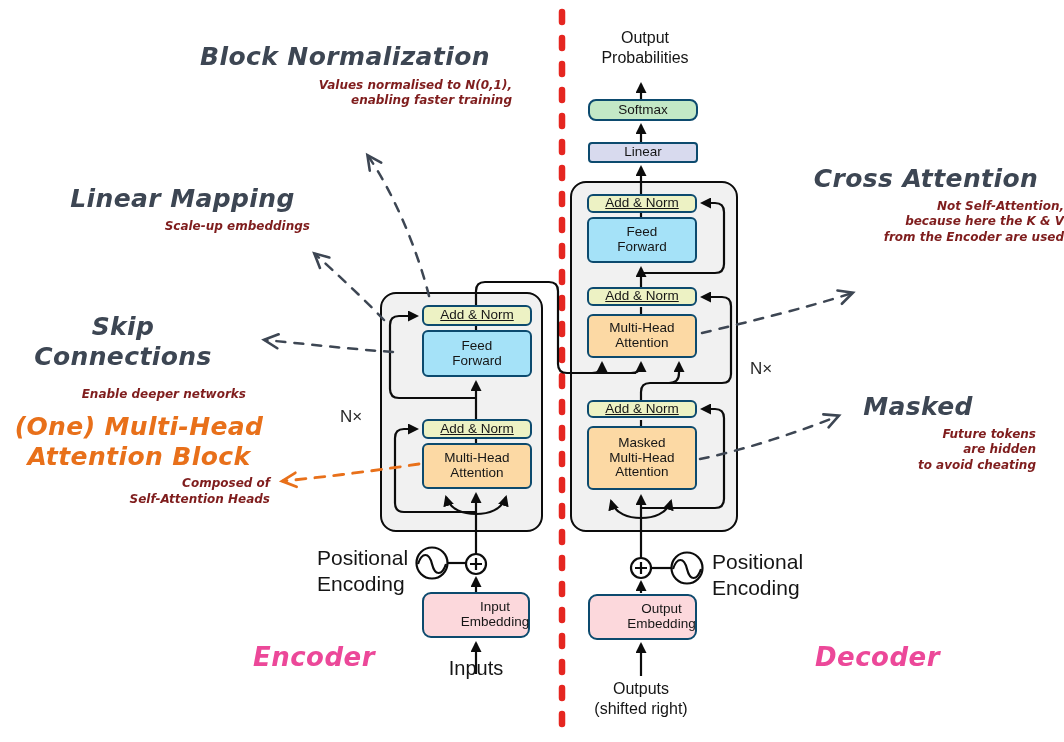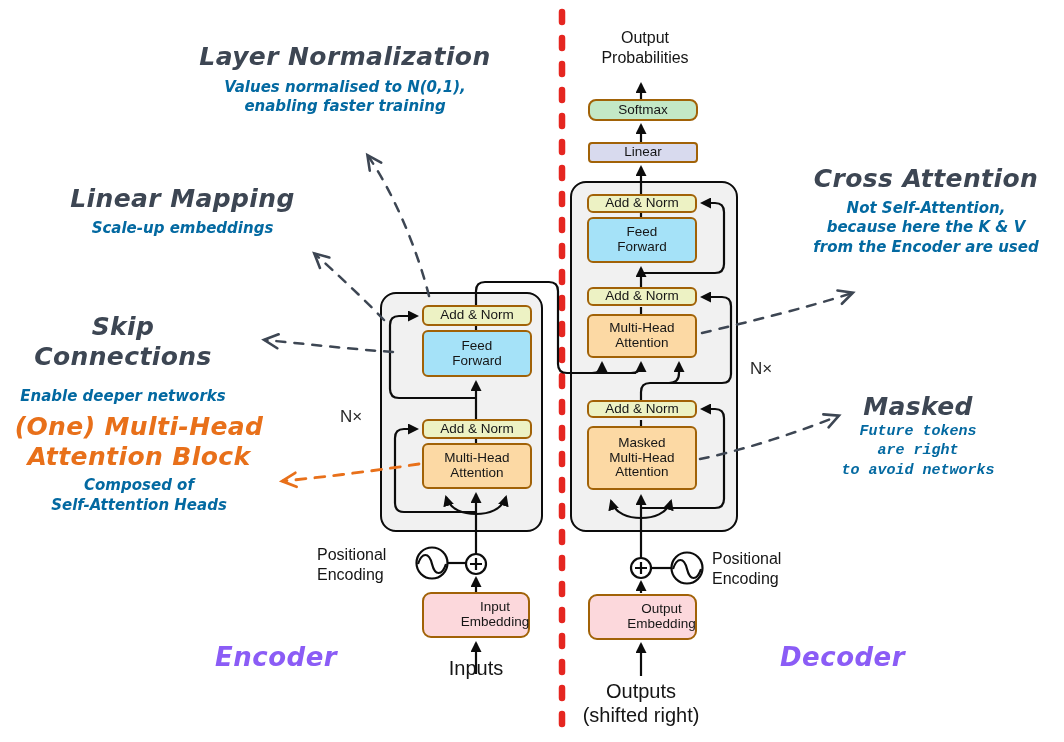--- a/index.html
+++ b/index.html
@@ -1,36 +1,36 @@
 <!DOCTYPE html>
 <html><head>
 <meta charset="utf-8">
 <style>
   html,body{margin:0;padding:0;background:#ffffff;}
   .stage{position:relative;width:1064px;height:742px;background:#ffffff;overflow:hidden;
          font-family:"Liberation Sans", sans-serif;}
   .block{position:absolute;background:#f1f1f1;border:2px solid #0c0c0c;border-radius:16px;z-index:1;box-sizing:border-box;}
   svg.wires{position:absolute;left:0;top:0;z-index:2;}
-  .box{position:absolute;border:2px solid #a16207;border-radius:6px;display:flex;flex-direction:column;
+  .box{position:absolute;border:2px solid #0c4a6e;border-radius:6px;display:flex;flex-direction:column;
        align-items:center;justify-content:center;text-align:center;box-sizing:border-box;z-index:3;
        font-size:13.5px;line-height:1.1;color:#161616;}
-  .an{background:#edf2c4;}
+  .an{background:#edf2c4;text-decoration:underline;}
   .ff{background:#a5e2f8;}
   .att{background:#fcd9a4;}
   .sm{background:#c3e8c6;border-radius:8px;}
   .ln{background:#d8daee;border-radius:4px;}
   .emb{background:#fcd8dc;border-width:2.6px;border-radius:9px;padding-left:38px;}
-  .lbl{position:absolute;z-index:3;color:#151515;font-size:16px;line-height:1.22;text-align:center;}
+  .lbl{position:absolute;z-index:3;color:#151515;font-size:21px;line-height:1.22;text-align:center;}
   .nx{position:absolute;z-index:3;color:#2a2a2a;font-size:17px;}
   .ann{position:absolute;z-index:4;text-align:center;font-family:"DejaVu Sans", sans-serif;font-style:italic;}
   .ann .t{font-size:25px;font-weight:600;color:#3d4653;letter-spacing:.4px;line-height:1.18;}
-  .ann .s{font-size:15px;font-weight:600;color:#0369a1;line-height:1.3;}
+  .ann .s{font-size:12px;font-weight:600;color:#7f1d1d;line-height:1.3;text-align:right;}
   .ann.orange .t{color:#e8701a;}
   .redlbl{position:absolute;z-index:4;font-family:"DejaVu Sans", sans-serif;font-style:italic;
-          font-weight:600;font-size:26px;color:#8b5cf6;text-align:left;letter-spacing:.5px;}
+          font-weight:600;font-size:26px;color:#ec4899;text-align:right;letter-spacing:.5px;}
 </style>
 </head>
 <body>
 
 <div class="stage">
 
   <div class="block" style="left:380px;top:292px;width:163px;height:240px;"></div>
   <div class="block" style="left:570px;top:181px;width:168px;height:351px;"></div>
 
   <svg class="wires" width="1064" height="742" viewBox="0 0 1064 742">
@@ -161,29 +161,29 @@
   </div>
   <div class="lbl" style="left:317px;top:545px;width:95px;text-align:left;">
     <div>Positional</div>
     <div>Encoding</div>
   </div>
   <div class="lbl" style="left:712px;top:549px;width:95px;text-align:left;">
     <div>Positional</div>
     <div>Encoding</div>
   </div>
   <div class="lbl" style="left:429px;top:656px;width:94px;font-size:20px;">Inputs</div>
-  <div class="lbl" style="left:571px;top:679px;width:140px;font-size:20px;">
+  <div class="lbl" style="left:571px;top:679px;width:140px;font-size:16px;">
     <div>Outputs</div>
     <div>(shifted right)</div>
   </div>
   <div class="nx" style="left:340px;top:407px;">N×</div>
   <div class="nx" style="left:750px;top:359px;">N×</div>
 
   <div class="ann" style="left:178px;top:42px;width:334px;">
-    <div class="t">Layer Normalization</div>
+    <div class="t">Block Normalization</div>
     <div class="s" style="margin-top:6px;">
       <div>Values normalised to N(0,1),</div>
       <div>enabling faster training</div>
     </div>
   </div>
 
   <div class="ann" style="left:55px;top:184px;width:255px;">
     <div class="t">Linear Mapping</div>
     <div class="s" style="margin-top:5px;font-style:italic;">Scale-up embeddings</div>
   </div>
@@ -208,23 +208,23 @@
     <div class="t">Cross Attention</div>
     <div class="s" style="margin-top:5px;">
       <div>Not Self-Attention,</div>
       <div>because here the K &amp; V</div>
       <div>from the Encoder are used</div>
     </div>
   </div>
 
   <div class="ann" style="left:800px;top:392px;width:236px;">
     <div class="t">Masked</div>
-    <div class="s" style="font-family:Liberation Mono, monospace;">
+    <div class="s" style="margin-top:5px;">
       <div>Future tokens</div>
-      <div>are right</div>
-      <div>to avoid networks</div>
+      <div>are hidden</div>
+      <div>to avoid cheating</div>
     </div>
   </div>
 
   <div class="redlbl" style="left:215px;top:642px;width:160px;">Encoder</div>
   <div class="redlbl" style="left:780px;top:642px;width:160px;">Decoder</div>
 
 </div>
 
 </body></html>

